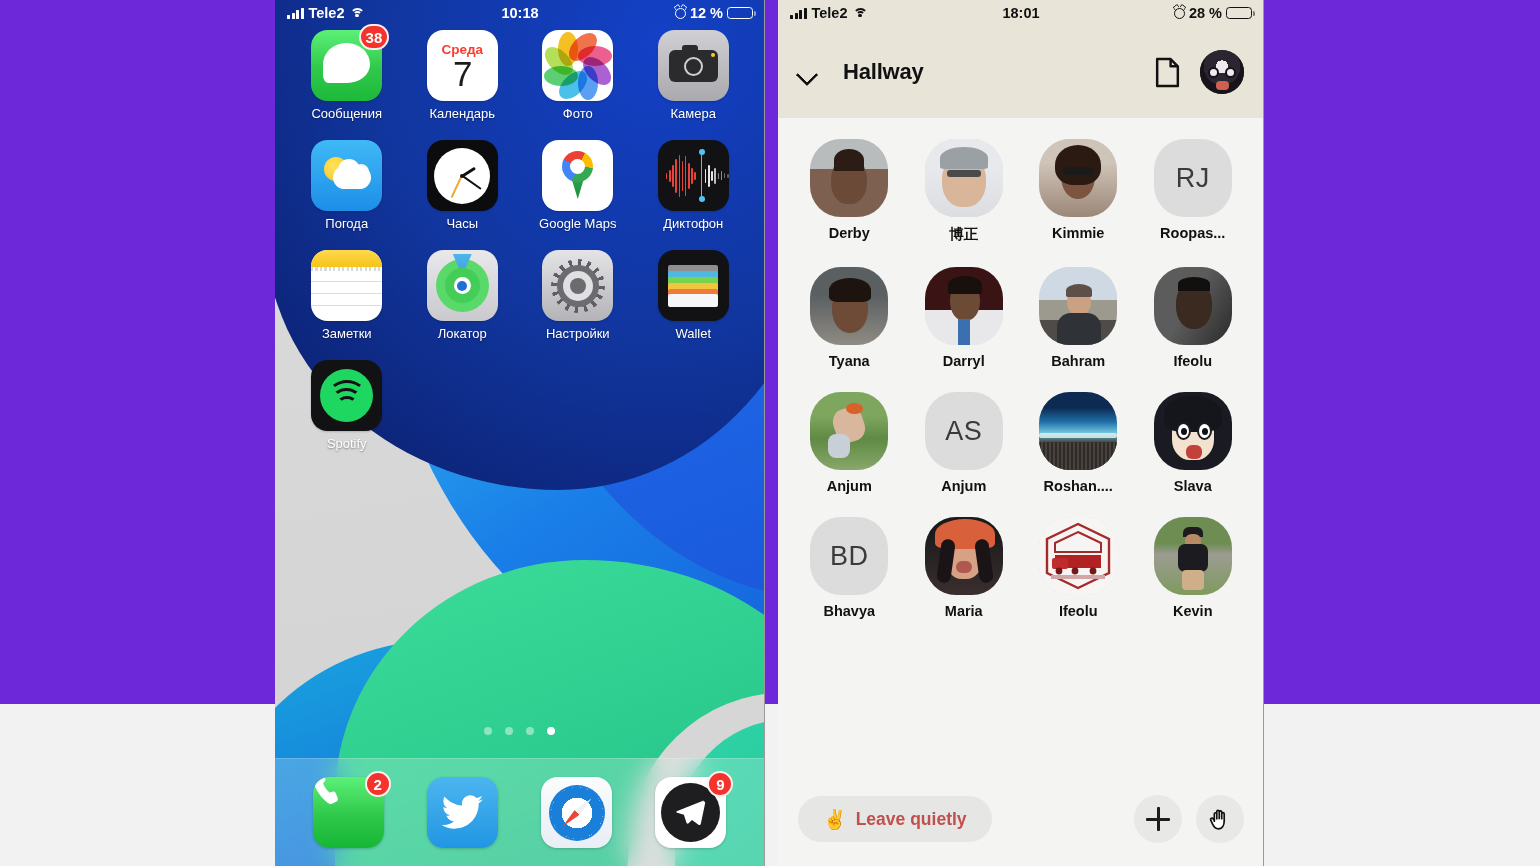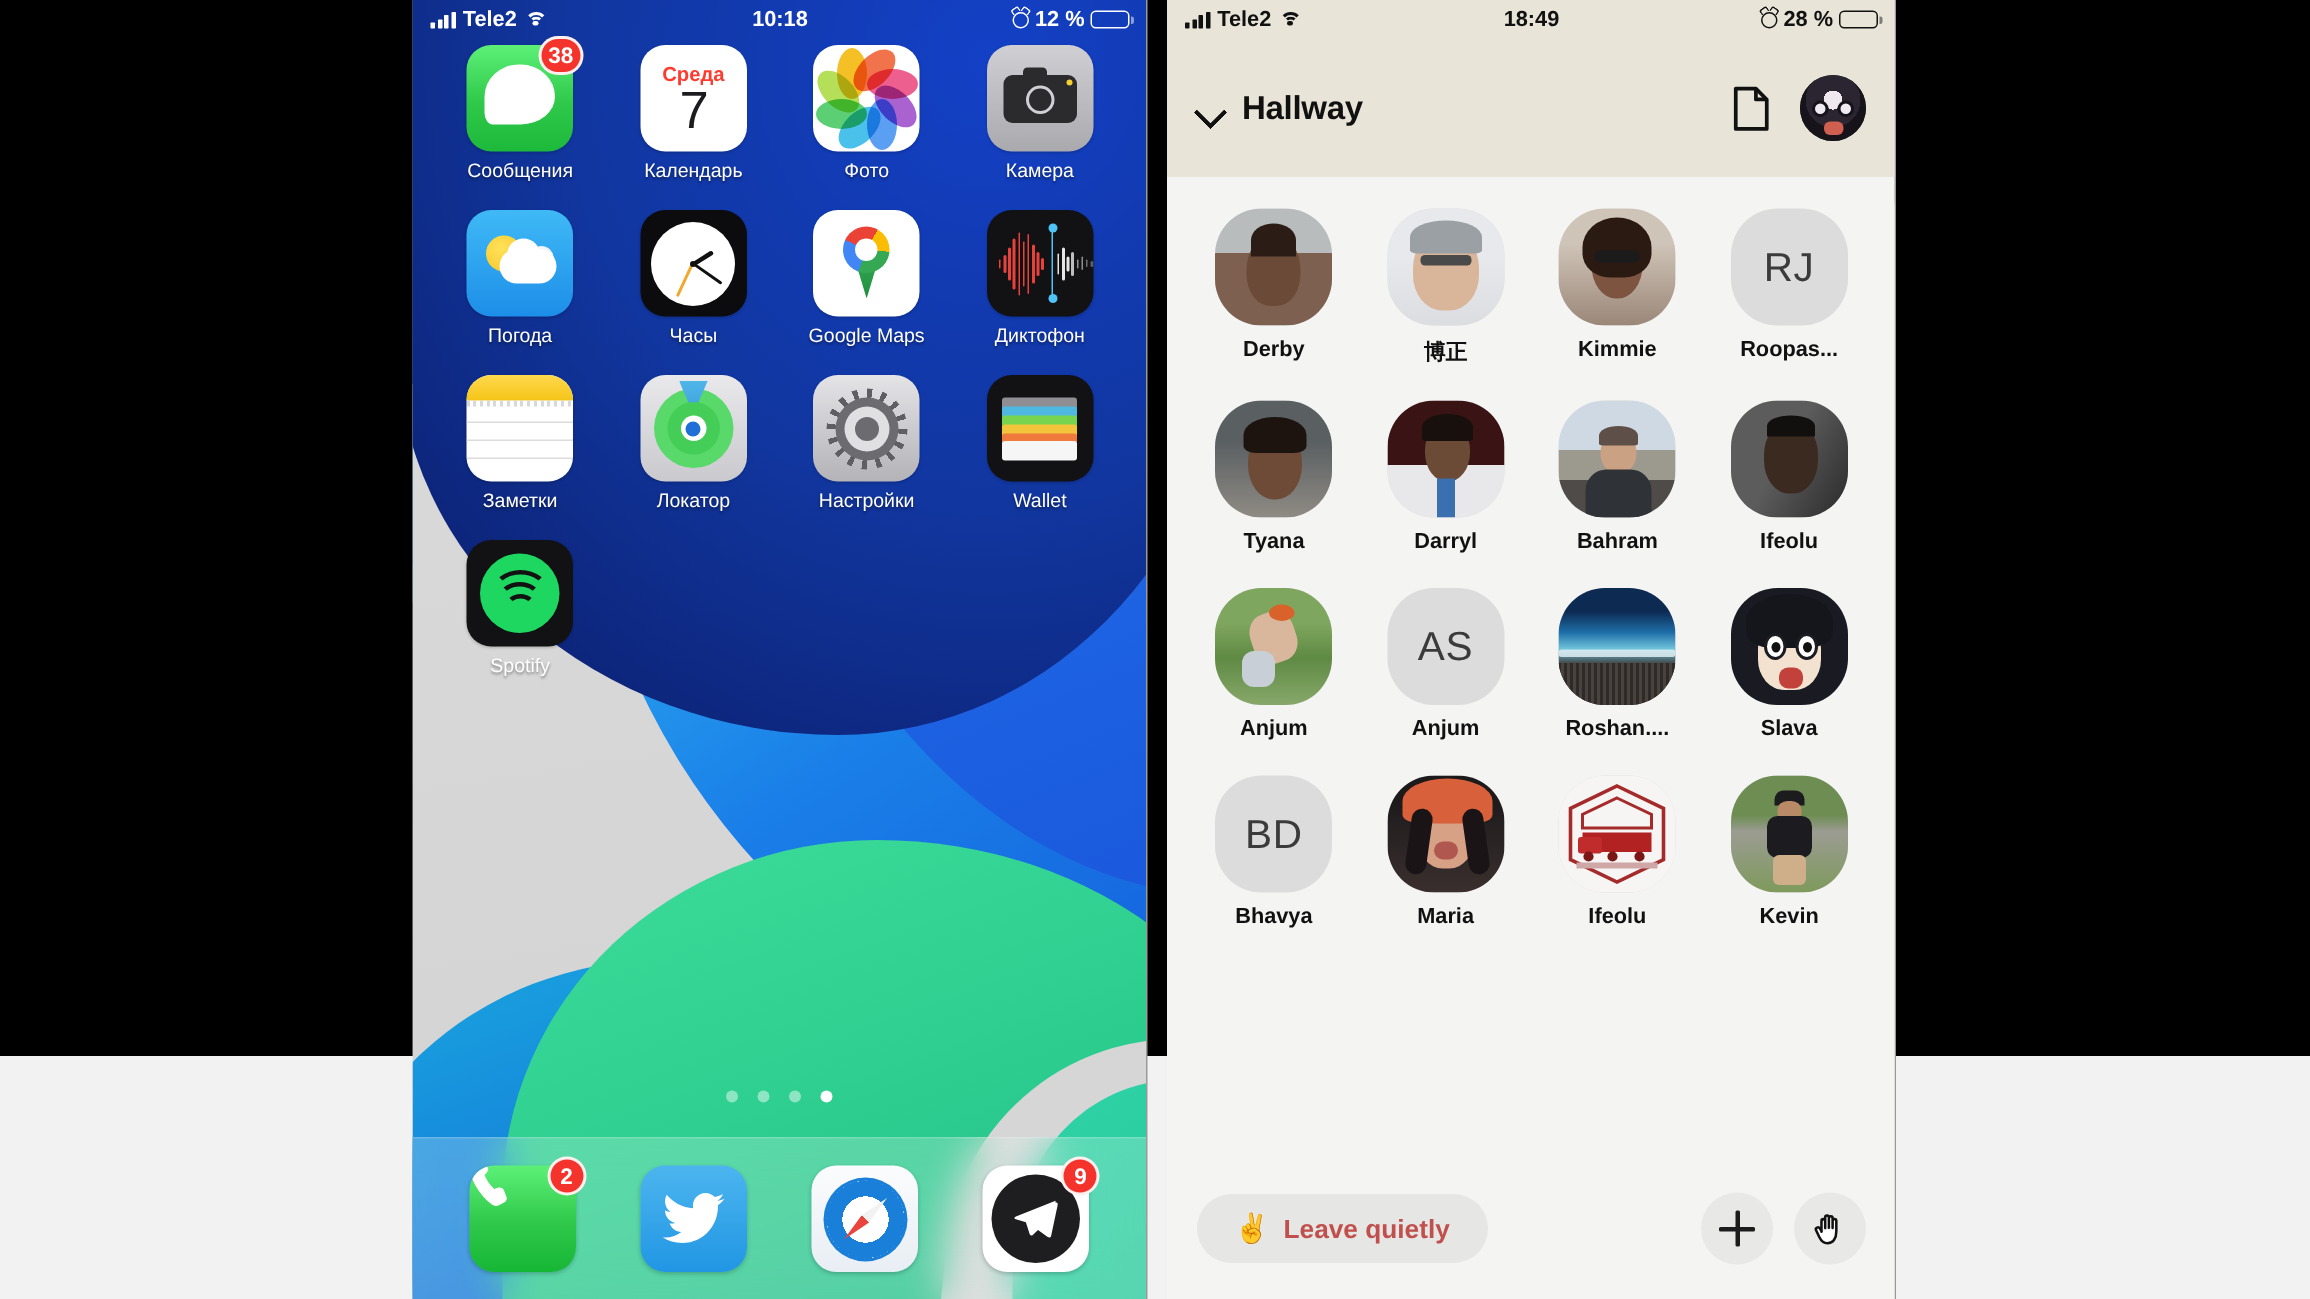--- a/index.html
+++ b/index.html
@@ -2,21 +2,21 @@
 <html><head>
 <meta charset="utf-8">
 <style>
   * { box-sizing: border-box; margin: 0; padding: 0; }
   html, body {
     width: 1540px; height: 866px;
     background: #f2f2f2;
     font-family: "Liberation Sans", sans-serif;
     overflow: hidden;
   }
-  #root { position: relative; width: 1540px; height: 704px; background: #000000; }
+  #root { position: relative; width: 1540px; height: 704px; background: #6d28d9; }
 
   
   #left-phone {
     position: absolute; left: 275px; top: 0; width: 490px; height: 866px;
     overflow: hidden;
     border-right: 1px solid #9a9a9a;
   }
   #wallpaper { position: absolute; inset: 0; background: #d7d7d7; overflow: hidden; }
   .wl { position: absolute; }
   
@@ -272,21 +272,21 @@
     background:#e8e4d8;
   }
   #r-status .sb-left { display:flex; align-items:center; gap:5px; margin-left:12px; }
   #r-status .sb-center { position:absolute; left:0; right:0; text-align:center; font-size:14.5px; }
   #r-status .sb-right { margin-left:auto; margin-right:12px; display:flex; align-items:center; gap:4px; }
 
   #r-header {
     position:absolute; left:0; top:26px; width:486px; height:92px;
     background:#e8e4d8; display:flex; align-items:center; padding: 0 20px; z-index:4;
   }
-  #r-header .title-wrap { display:flex; align-items:center; gap:10px; }
+  #r-header .title-wrap { display:flex; align-items:center; gap:25px; }
   .chev-down { width:20px; height:11px; position:relative; }
   .chev-down::before { content:''; position:absolute; left:1px; top:0; width:13px; height:13px;
       border-left: 3.4px solid #111; border-bottom: 3.4px solid #111;
       transform: rotate(-45deg); border-radius:1px; }
   #r-header .rtitle { font-size:22px; font-weight:bold; color:#111; letter-spacing:-.2px; }
   #r-header .spacer { flex:1; }
   .doc-icon { width:25px; height:31px; position:relative; }
   .doc-icon svg { display:block; }
   .head-avatar { width:44px; height:44px; border-radius:50%; overflow:hidden; margin-left:20px;
       background:#1c1c1c; position:relative; }
@@ -615,21 +615,21 @@
             <i></i>
             <i></i>
           </span>
         <span>Tele2</span>
         <span class="wifi">
             <b></b>
             <b></b>
             <b></b>
           </span>
       </div>
-      <div class="sb-center">18:49</div>
+      <div class="sb-center">18:01</div>
       <div class="sb-right">
         <span class="alarm"></span>
         <span>28 %</span>
         <span class="batt"><span class="fill" style="width:32%"></span></span>
       </div>
     </div>
 
     <div id="r-header">
       <div class="title-wrap">
         <span class="chev-down"></span>

